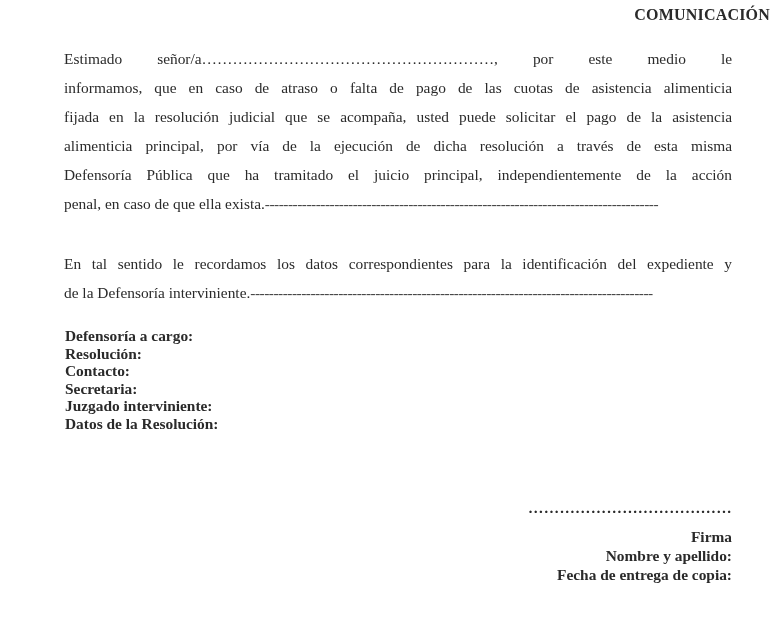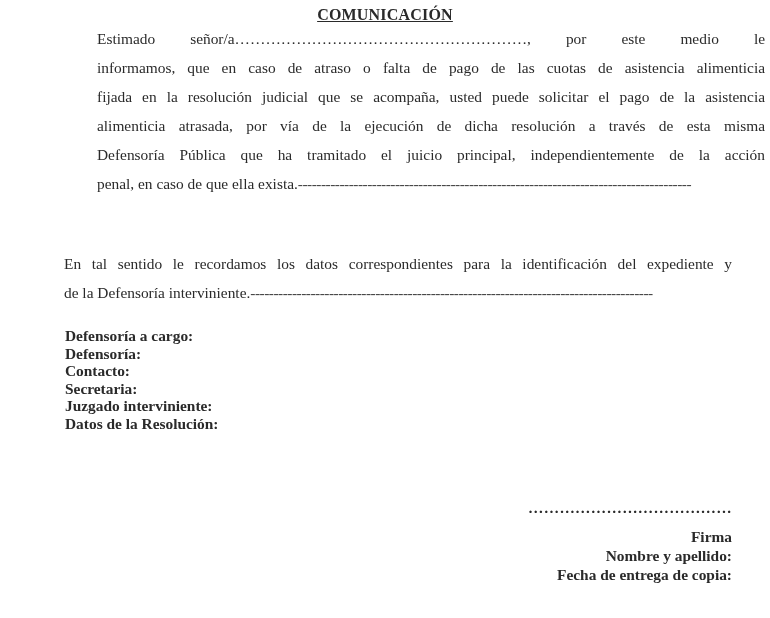--- a/index.html
+++ b/index.html
@@ -13,36 +13,35 @@
     position: relative;
     overflow: hidden;
     font-family: "Liberation Serif", "DejaVu Serif", serif;
     color: #2a2a2a;
   }
   .title {
     position: absolute;
     top: 6px;
     left: 0;
     width: 770px;
-    text-align: center;
+    text-align: right;
     font-weight: bold;
     font-size: 16px;
     letter-spacing: 0.2px;
-    text-decoration: underline;
   }
   .para {
     position: absolute;
     left: 64px;
     width: 668px;
     font-size: 15.4px;
     line-height: 29px;
     text-align: justify;
     text-align-last: left;
   }
-  .p1 { top: 24px; margin-left: 33px; }
+  .p1 { top: 44px; }
   .p2 { top: 237px; margin-top: 12px; }
   .line { display: block; white-space: nowrap; overflow: hidden; }
   .justify-line {
     display: block;
     text-align: justify;
     text-align-last: justify;
     white-space: normal;
   }
   .dashes { color: #444; letter-spacing: -0.5px; }
   .fields {
@@ -68,33 +67,33 @@
 </style>
 </head>
 <body>
 
 <div class="title">COMUNICACIÓN</div>
 
 <div class="para p1">
   <span class="justify-line">Estimado señor/a…………………………………………………, por este medio le</span>
   <span class="justify-line">informamos, que en caso de atraso o falta de pago de las cuotas de asistencia alimenticia</span>
   <span class="justify-line">fijada en la resolución judicial que se acompaña, usted puede solicitar el pago de la asistencia</span>
-  <span class="justify-line">alimenticia atrasada, por vía de la ejecución de dicha resolución a través de esta misma</span>
+  <span class="justify-line">alimenticia principal, por vía de la ejecución de dicha resolución a través de esta misma</span>
   <span class="justify-line">Defensoría Pública que ha tramitado el juicio principal, independientemente de la acción</span>
   <span class="line"><span>penal, en caso de que ella exista.</span><span class="dashes">-------------------------------------------------------------------------------------</span></span>
 </div>
 
 <div class="para p2">
   <span class="justify-line">En tal sentido le recordamos los datos correspondientes para la identificación del expediente y</span>
   <span class="line"><span>de la Defensoría interviniente.</span><span class="dashes">---------------------------------------------------------------------------------------</span></span>
 </div>
 
 <div class="fields">
   <span class="field">Defensoría a cargo:</span>
-  <span class="field">Defensoría:</span>
+  <span class="field">Resolución:</span>
   <span class="field">Contacto:</span>
   <span class="field">Secretaria:</span>
   <span class="field">Juzgado interviniente:</span>
   <span class="field">Datos de la Resolución:</span>
 </div>
 
 <div class="signature">
   <span class="sig-dots">…………………………………</span>
   <span class="sig-line">Firma</span>
   <span class="sig-line">Nombre y apellido:</span>

